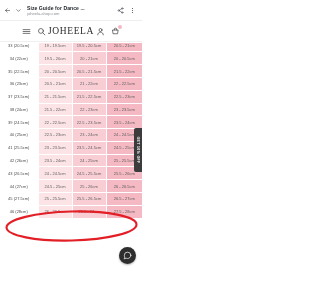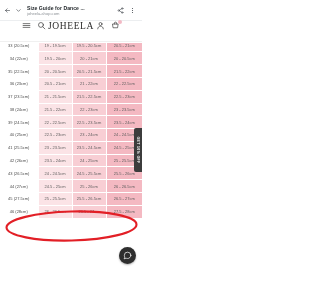--- a/index.html
+++ b/index.html
@@ -30,21 +30,21 @@
   .page-url{
     font-size:4.1px; color:#8d9297;
     white-space:nowrap; overflow:hidden; line-height:5px;
   }
   .chrome-right{ display:flex; align-items:center; gap:5px; flex:0 0 auto; padding-right:2px;}
 
   
   .site-header{
     height:21px; width:142px;
     background:#ffffff;
-    display:flex; align-items:flex-start; justify-content:space-between;
+    display:flex; align-items:center; justify-content:space-between;
     padding:0 22px;
     position:relative;
     border-bottom:0.5px solid #f0f0f0;
   }
   .hdr-left{ display:flex; align-items:center; gap:6px; }
   .hdr-right{ display:flex; align-items:center; gap:6px; }
   .brand{
     font-family:"Liberation Serif", serif;
     font-size:9.5px; letter-spacing:0.6px; color:#2b2b2b;
     font-weight:normal;

